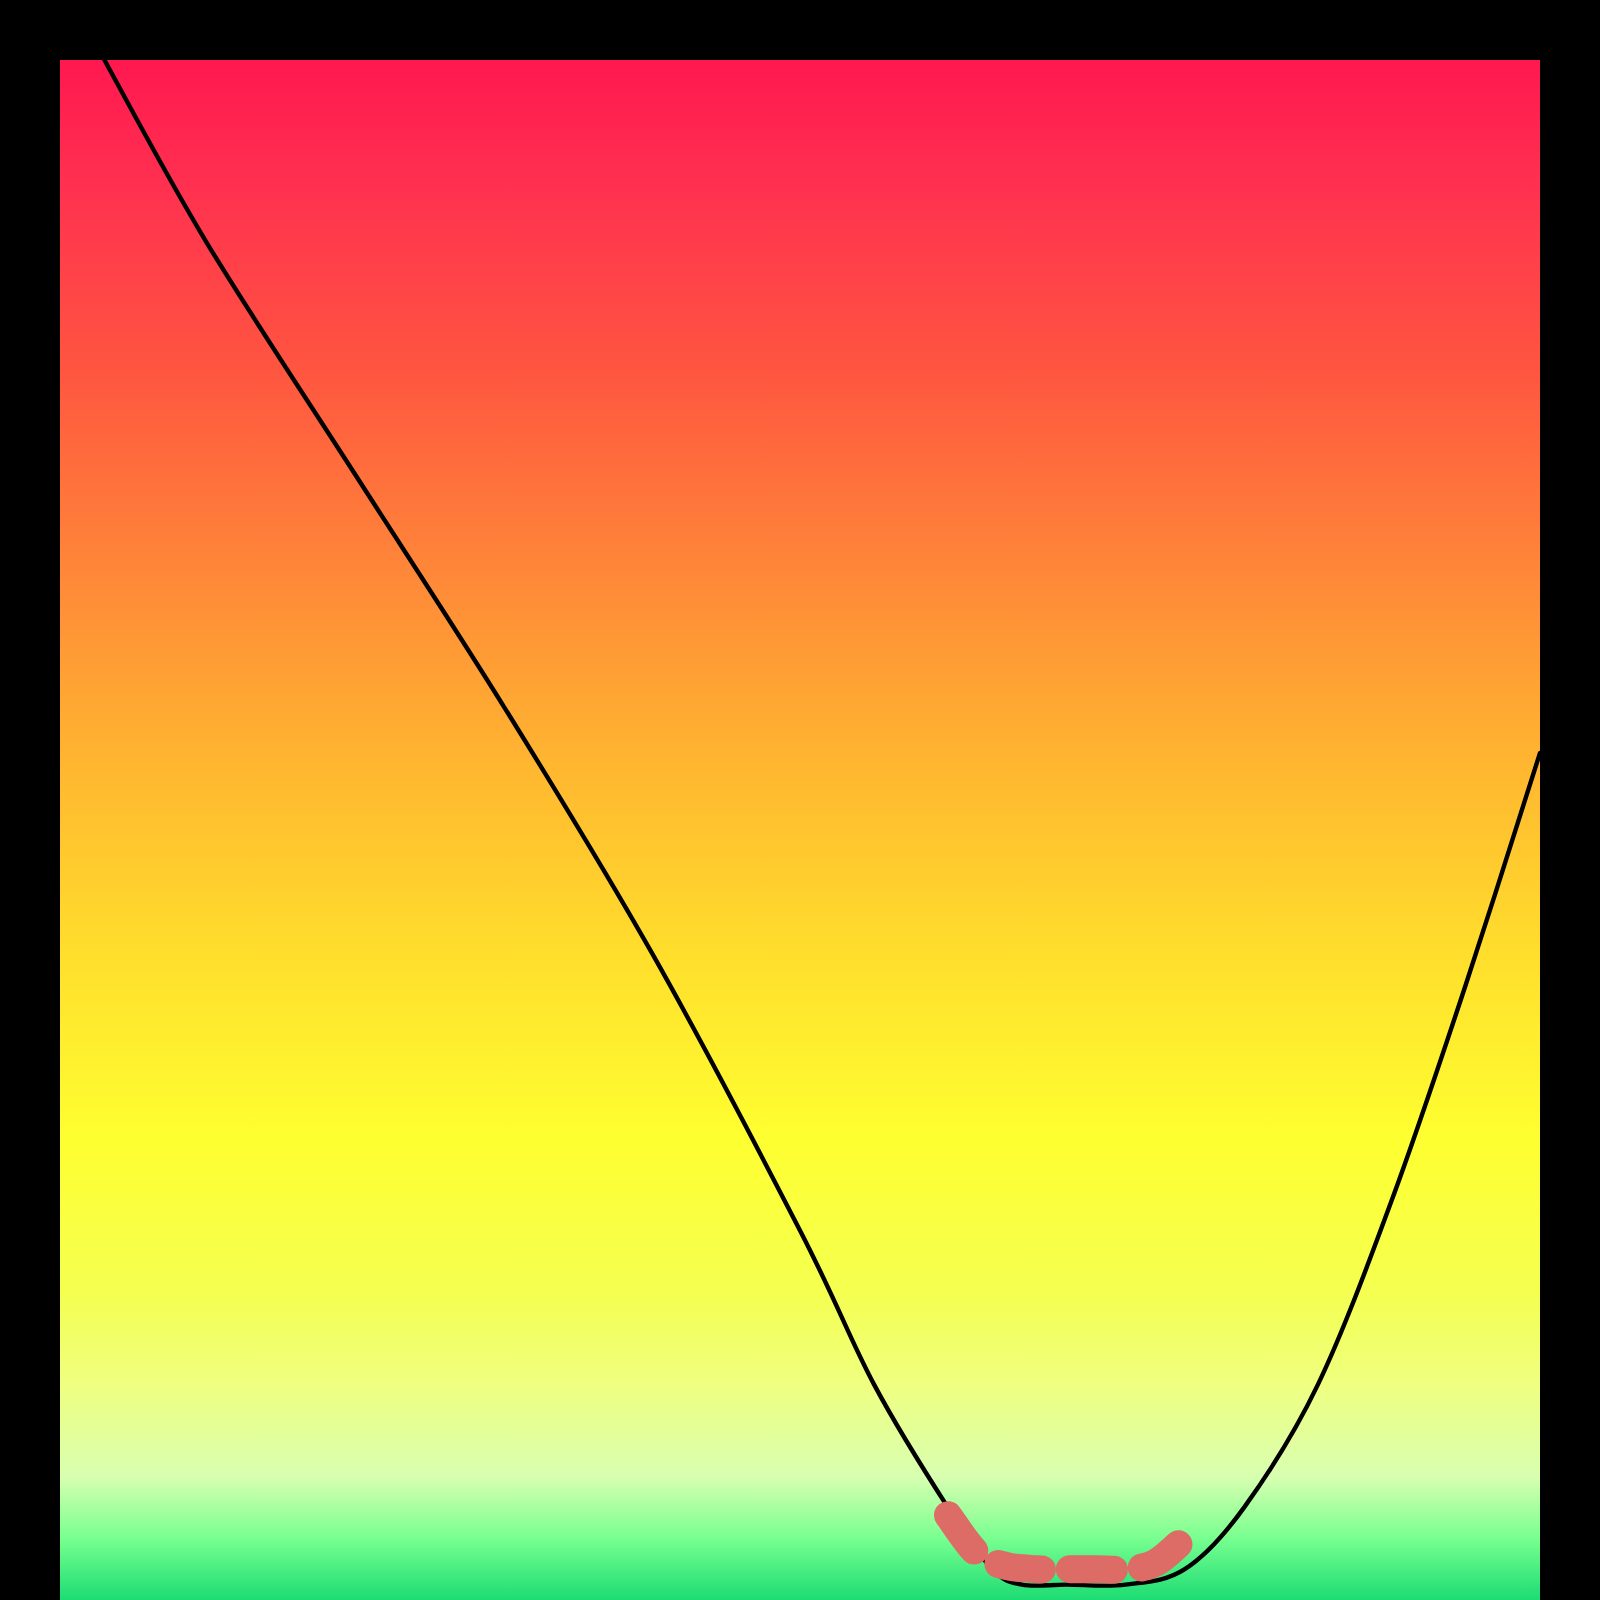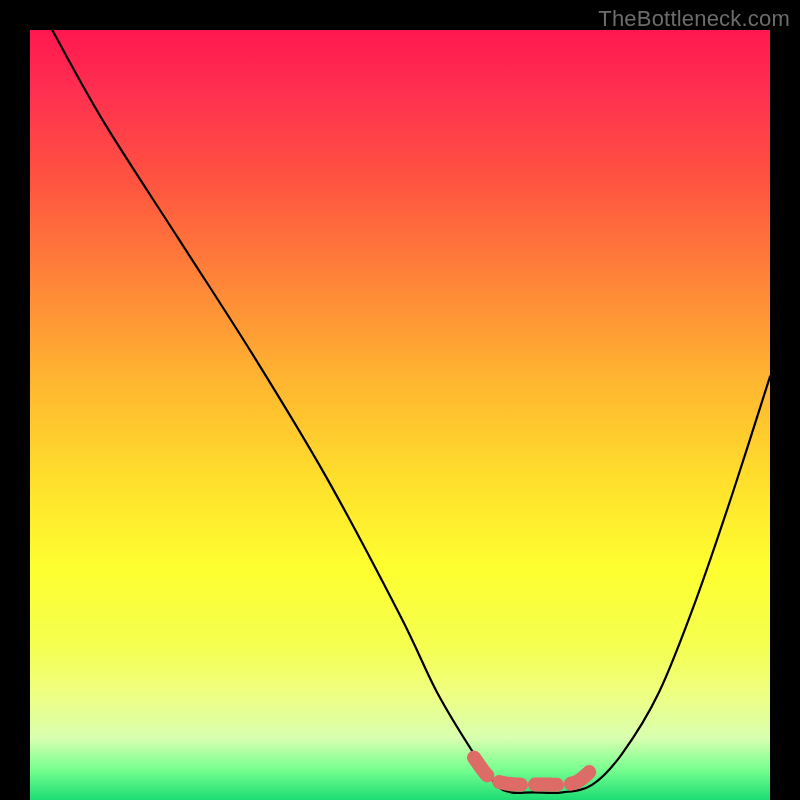--- a/index.html
+++ b/index.html
@@ -55,21 +55,20 @@
     top: 0;
     left: 0;
     width: 740px;
     height: 770px;
   }
 </style>
 </head>
 <body>
 
 <div class="frame">
-  <div class="watermark">TheBottleneck.com</div>
 
   <div class="plot">
     <svg class="curve" viewBox="0 0 740 770" preserveAspectRatio="none">
       <path id="curve-path" fill="none" stroke="#000000" stroke-width="2.2" stroke-linecap="round" d="M 22.2 0.0 C 30.8 15.4, 53.0 57.7, 74.0 92.4 C 95.0 127.0, 123.3 169.4, 148.0 207.9 C 172.7 246.4, 197.3 283.6, 222.0 323.4 C 246.7 363.2, 271.3 403.0, 296.0 446.6 C 320.7 490.2, 351.5 549.3, 370.0 585.2 C 388.5 621.1, 394.7 639.1, 407.0 662.2 C 419.3 685.3, 434.1 708.4, 444.0 723.8 C 453.9 739.2, 460.0 748.2, 466.2 754.6 C 472.4 761.0, 474.8 761.0, 481.0 762.3 C 487.2 763.6, 494.6 762.3, 503.2 762.3 C 511.8 762.3, 522.9 763.6, 532.8 762.3 C 542.7 761.0, 552.5 761.0, 562.4 754.6 C 572.3 748.2, 580.9 739.2, 592.0 723.8 C 603.1 708.4, 616.7 687.9, 629.0 662.2 C 641.3 636.5, 653.7 603.2, 666.0 569.8 C 678.3 536.4, 690.7 499.2, 703.0 462.0 C 715.3 424.8, 733.8 365.7, 740.0 346.5"></path>
       <path id="band-path" fill="none" stroke="#dd6b66" stroke-width="14" stroke-linecap="round" stroke-linejoin="round" stroke-dasharray="22 14" d="M 444.0 727.6 C 446.5 730.9, 453.9 742.7, 458.8 746.9 C 463.7 751.1, 468.7 751.8, 473.6 753.1 C 478.5 754.3, 483.5 754.3, 488.4 754.6 C 493.3 754.9, 498.3 754.6, 503.2 754.6 C 508.1 754.6, 513.1 754.6, 518.0 754.6 C 522.9 754.6, 527.9 755.1, 532.8 754.6 C 537.7 754.1, 542.7 754.1, 547.6 751.5 C 552.5 749.0, 559.9 741.3, 562.4 739.2"></path>
     </svg>
   </div>
 </div>
 
 </body></html>

